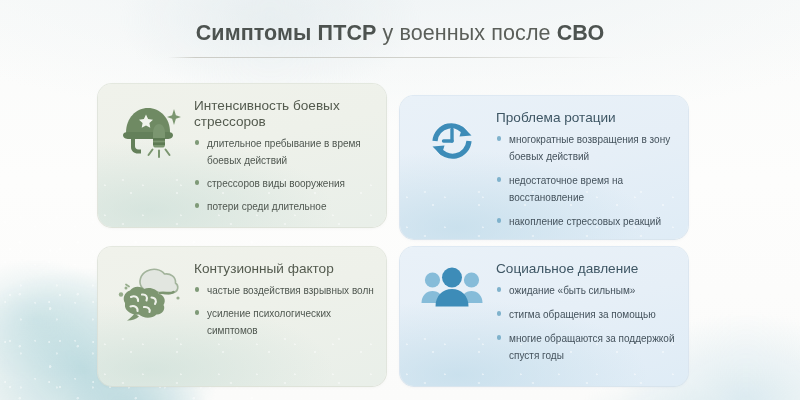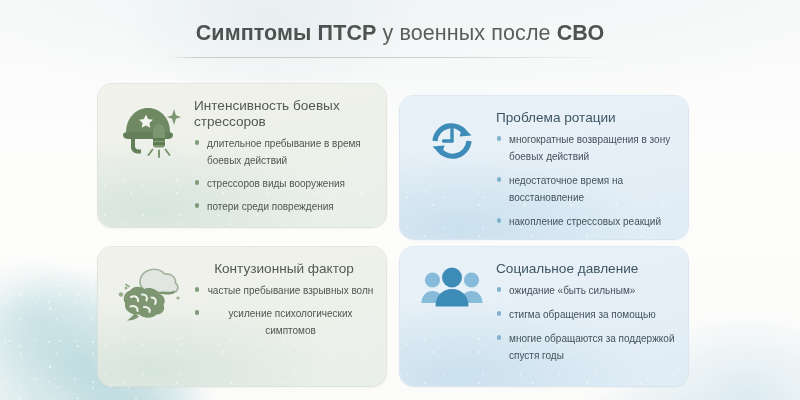--- a/index.html
+++ b/index.html
@@ -136,21 +136,21 @@
     height: 143px;
     border-radius: 14px;
     overflow: hidden;
     padding: 10px 12px 8px 14px;
     display: flex;
     gap: 6px;
   }
 
   .card.pos-tl { left: 0;     top: 0;    }
   .card.pos-tr { left: 302px; top: 12px;    }
-  .card.pos-bl { left: 0;     top: 163px; height: 139px; text-align: center; }
+  .card.pos-bl { left: 0;     top: 163px; height: 139px; }
   .card.pos-br { left: 302px; top: 163px; height: 139px; justify-content: space-between; }
 
   
   .card.green {
     background:
       radial-gradient(110% 85% at 18% 88%, rgba(196,219,212,0.55) 0%, rgba(238,241,234,0) 58%),
       linear-gradient(165deg, #f0f2eb 0%, #eef1ea 45%, #e9efe9 100%);
     box-shadow: 0 1px 3px rgba(120,128,118,0.10), 0 0 0 1px rgba(226,230,220,0.85);
   }
   
@@ -278,21 +278,21 @@
             <path d="M55 7 L56.9 13.2 L62 15 L56.9 16.8 L55 23 L53.1 16.8 L48 15 L53.1 13.2 Z" fill="#7b9670"></path>
           </svg>
         </span>
       </div>
 
       <div class="body-col">
         <div class="card-heading">Интенсивность боевых стрессоров</div>
         <ul class="bullets">
           <li>длительное пребывание в время боевых действий</li>
           <li>стрессоров виды вооружения</li>
-          <li>потери среди повреждения</li>
+          <li>потери среди длительное</li>
         </ul>
       </div>
     </div>
 
     <div class="card blue pos-tr">
       <div class="card-speckle"></div>
 
       <div class="icon-col">
         <span>
           <svg width="56" height="54" viewBox="0 0 56 54" fill="none">
@@ -348,21 +348,21 @@
             <circle cx="9" cy="21" r="1.5" fill="#97ad8c"></circle>
             <circle cx="61" cy="31" r="1.6" fill="#97ad8c"></circle>
             <path d="M12 19.5 L9 17.5" stroke="#97ad8c" stroke-width="1.8" stroke-linecap="round"></path>
           </svg>
         </span>
       </div>
 
       <div class="body-col">
         <div class="card-heading">Контузионный фактор</div>
         <ul class="bullets">
-          <li>частые пребывание взрывных волн</li>
+          <li>частые воздействия взрывных волн</li>
           <li>усиление психологических симптомов</li>
         </ul>
       </div>
     </div>
 
     <div class="card blue pos-br">
       <div class="card-speckle"></div>
 
       <div class="icon-col">
         <span>

